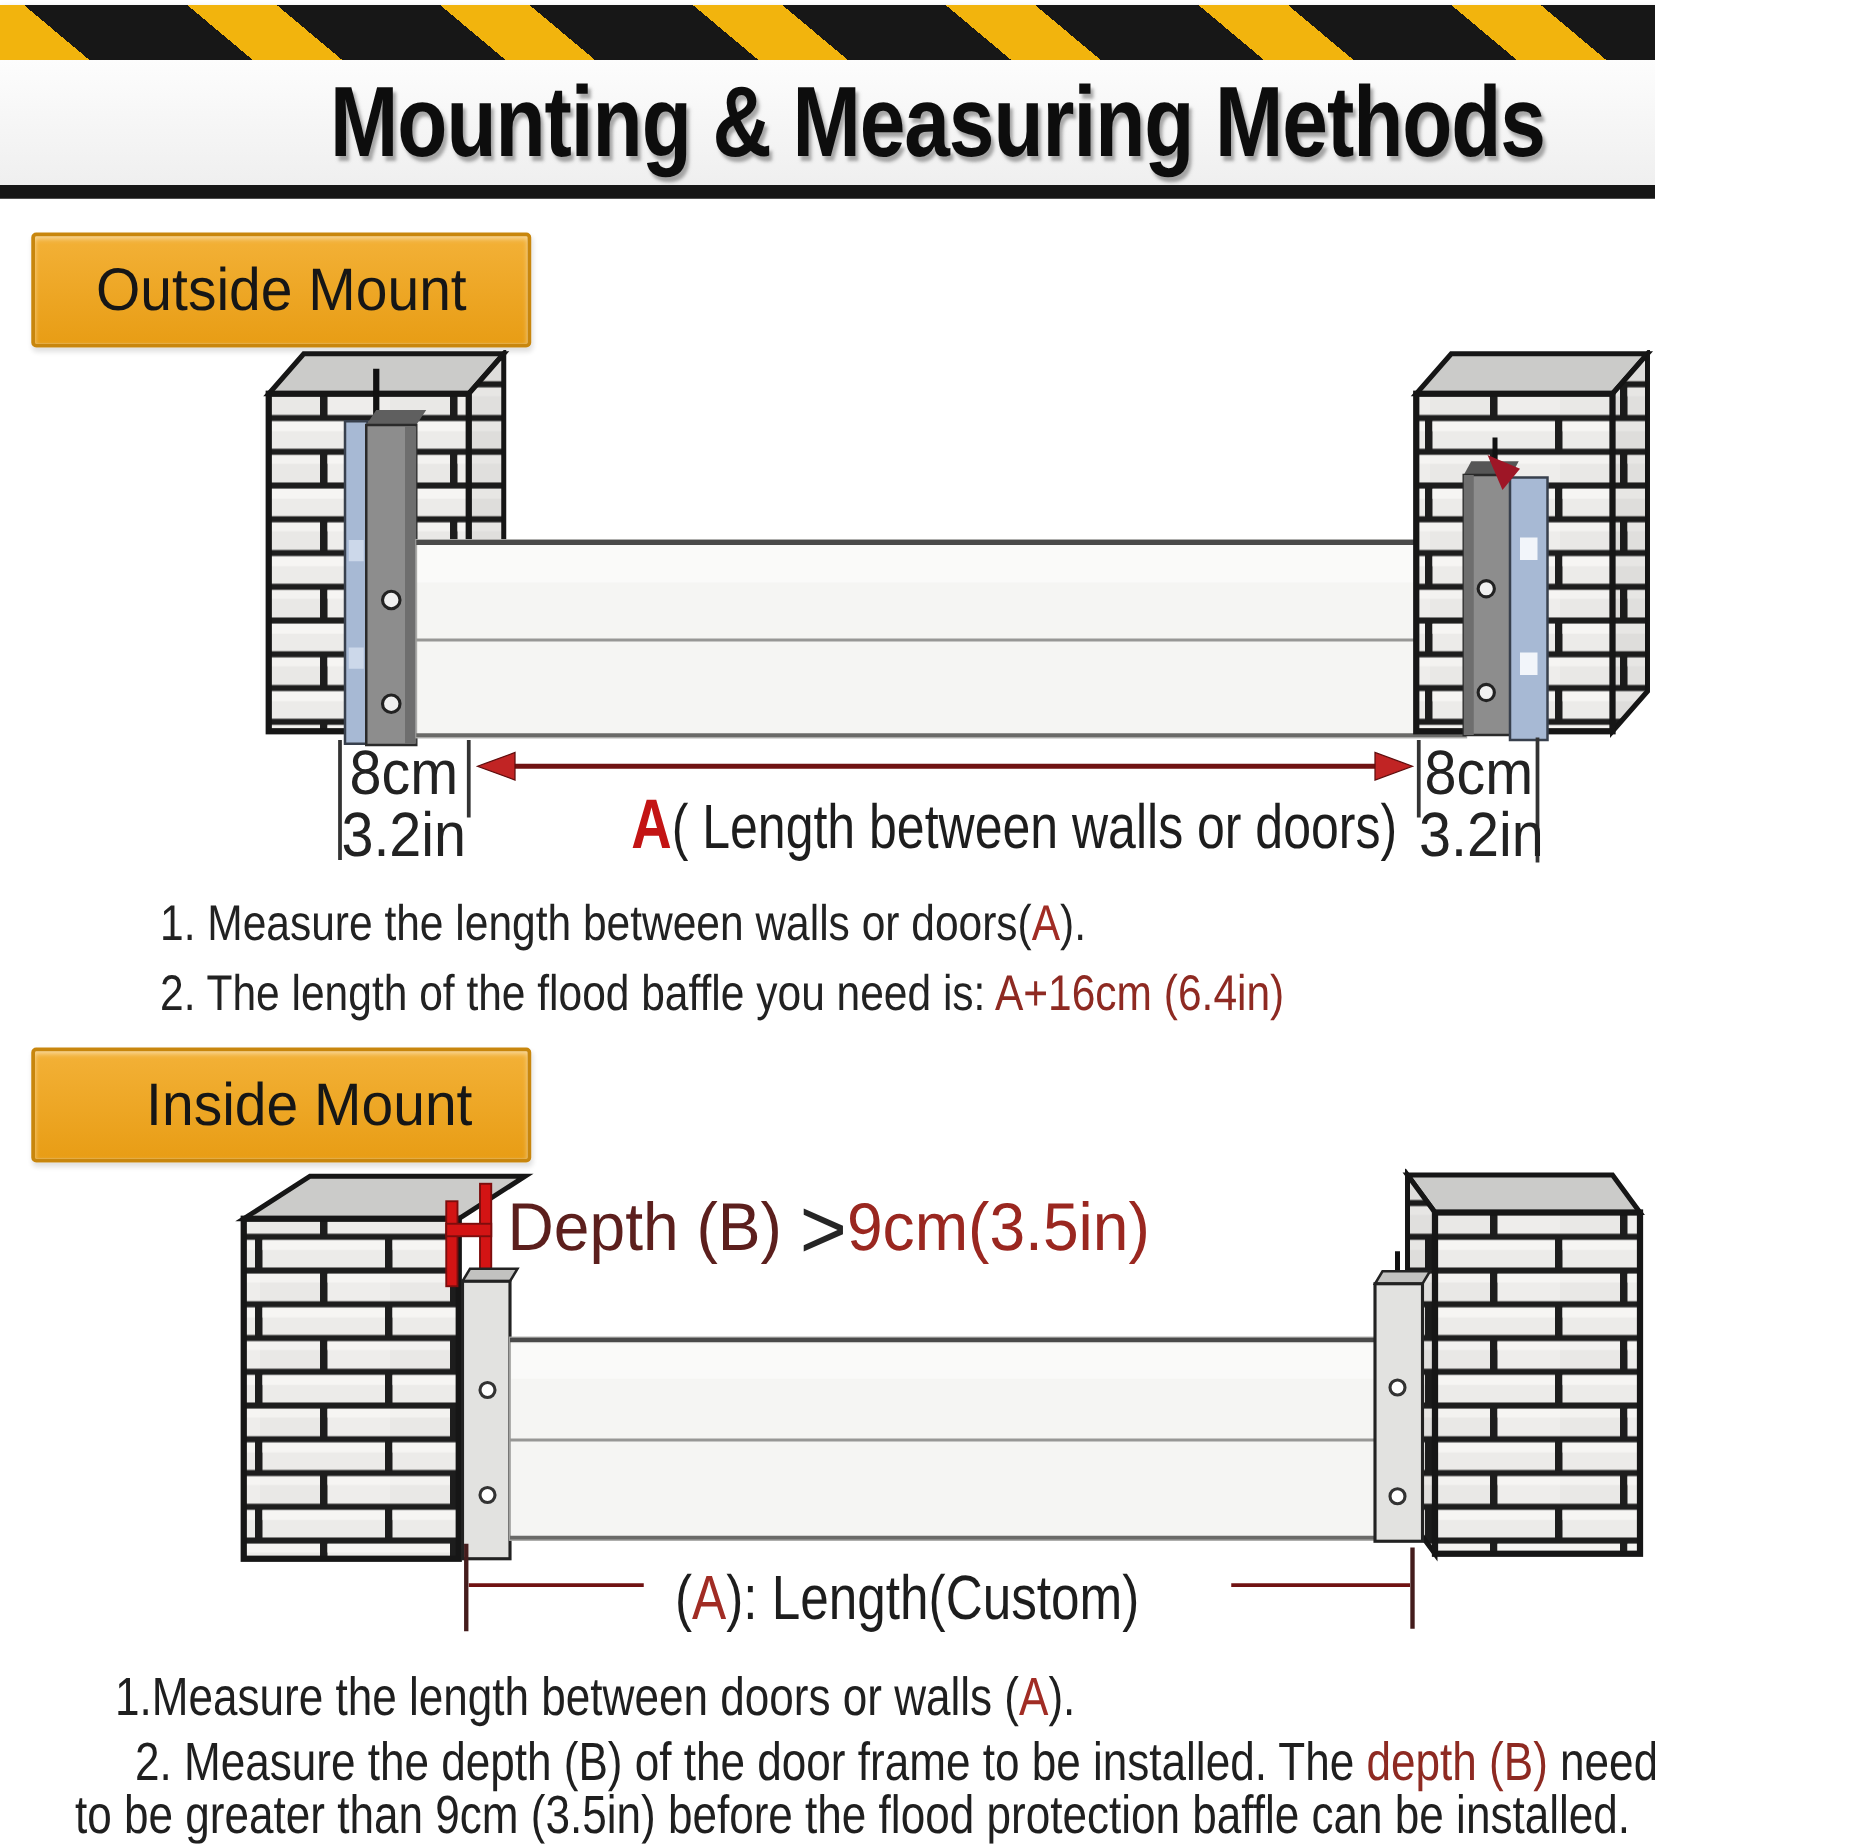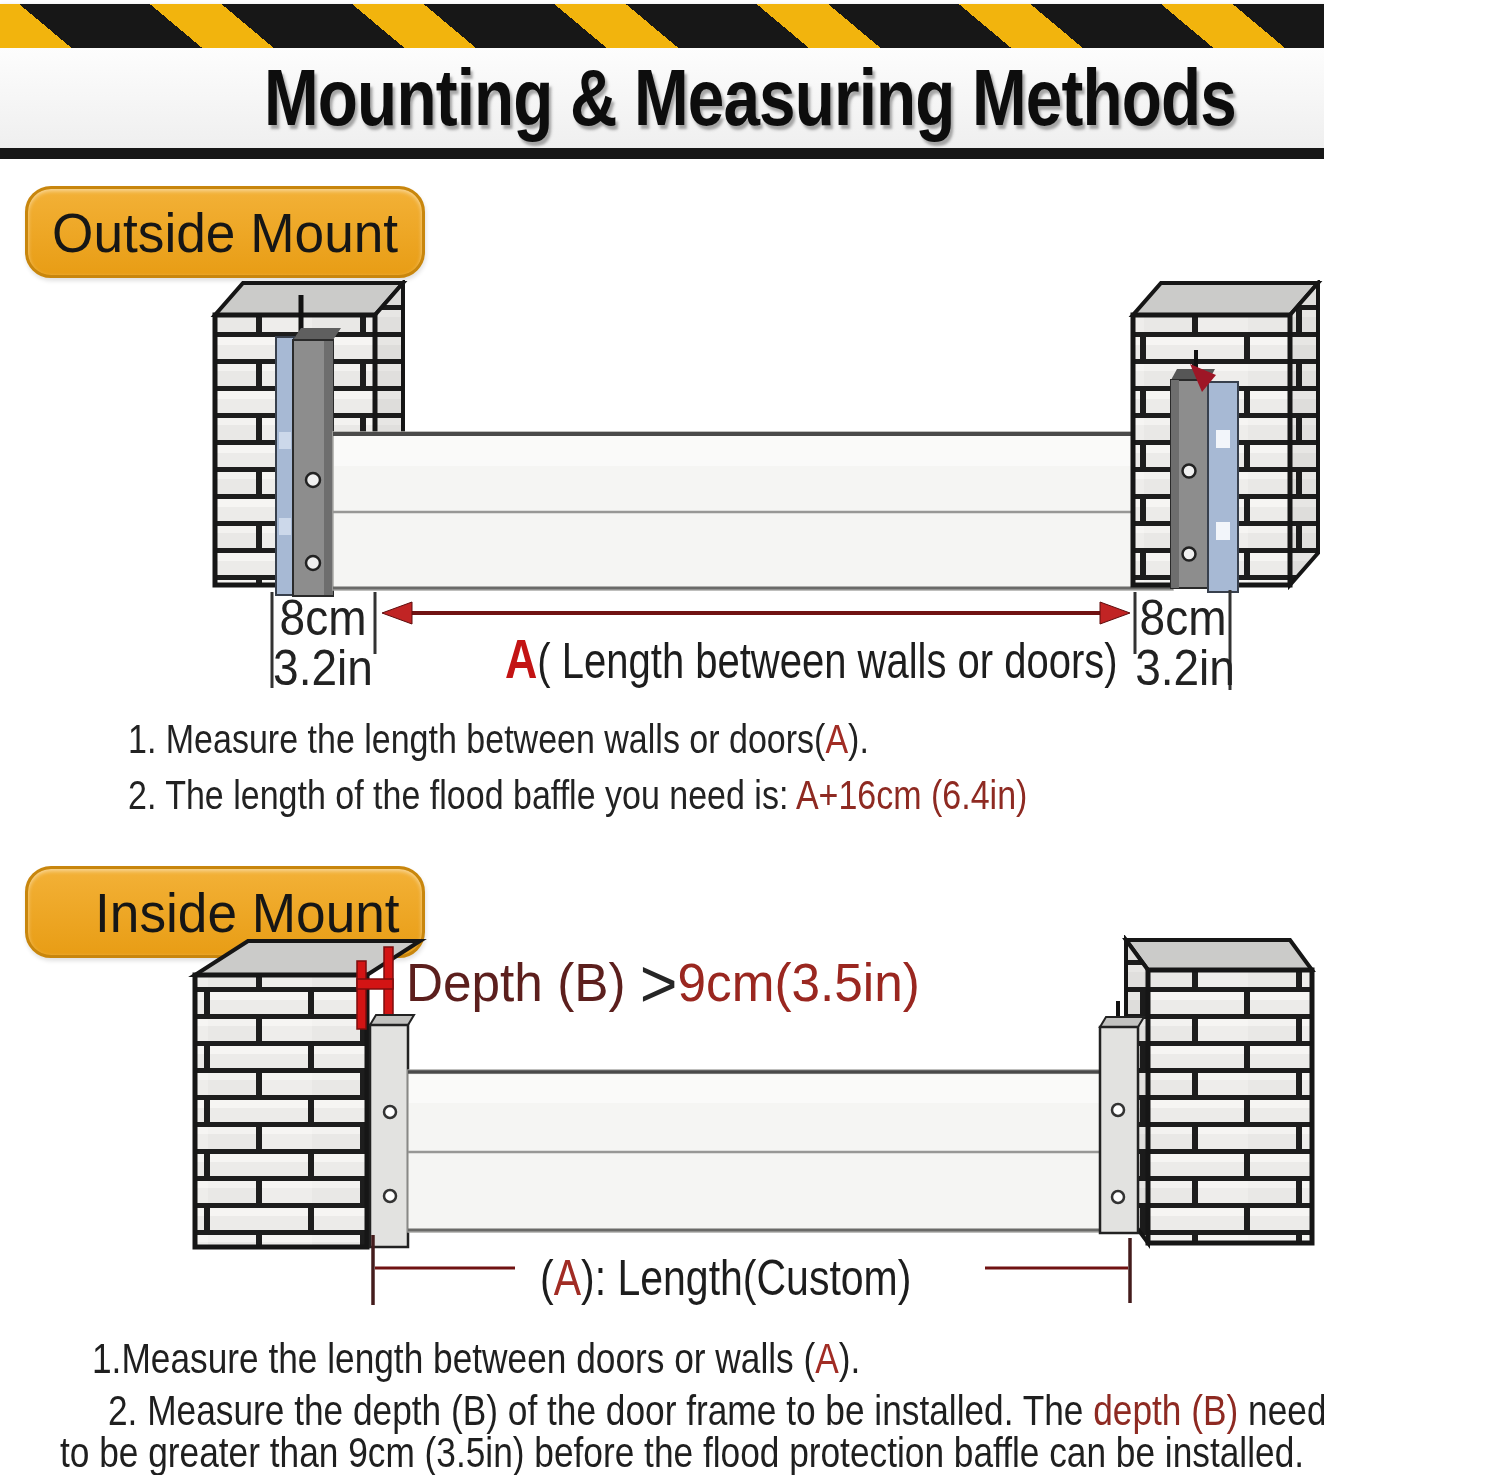--- a/index.html
+++ b/index.html
@@ -10,25 +10,25 @@
           background:repeating-linear-gradient(40deg,#f2b40d 0 46px,#171717 46px 130px);
           box-shadow:0 3px 6px rgba(0,0,0,0.25);}
   .title-band{position:absolute;left:0;top:48px;width:1500px;height:100px;
           background:linear-gradient(180deg,#fdfdfd,#efefef);}
   .page-title{position:absolute;left:0;top:52px;width:1500px;text-align:center;
           font-size:80px;font-weight:700;letter-spacing:-1px;color:#0d0d0d;
           transform:scaleX(0.82);transform-origin:center;
           text-shadow:3px 4px 3px rgba(100,100,100,0.55);white-space:nowrap;}
   .black-bar{position:absolute;left:0;top:148px;width:1500px;height:11px;background:#171717;}
   
-  .badge{position:absolute;left:25px;width:400px;height:92px;border-radius:26px;
+  .badge{position:absolute;left:25px;width:400px;height:92px;border-radius:4px;
          background:linear-gradient(180deg,#f3b137,#e89d15);
          border:3px solid #c8860d;box-sizing:border-box;
          display:flex;align-items:center;justify-content:center;
-         font-size:56px;font-weight:500;color:#161616;
+         font-size:48px;font-weight:500;color:#161616;
          box-shadow:inset 0 2px 4px rgba(255,255,255,0.5), 1px 3px 4px rgba(0,0,0,0.12);}
   .badge-inner{transform:scaleX(0.95);white-space:nowrap;}
   
   .diagram{position:absolute;left:0;}
   
   .ovl{position:absolute;white-space:nowrap;line-height:1.05;}
   .dim-num{font-size:50px;color:#222;text-align:center;transform:scaleX(0.92);transform-origin:center;}
   .arrow-label{font-size:50px;color:#1d1d1d;transform:scaleX(0.80);transform-origin:left;}
   .arrow-label .big-a{font-size:56px;font-weight:700;color:#c31414;}
   .step{font-size:40px;color:#222;transform:scaleX(0.85);transform-origin:left;}
@@ -138,21 +138,21 @@
     <span class="big-a">A</span><span>( Length between walls or doors)</span>
   </div>
 
   <div class="ovl step" style="left:128px;top:718px;">
     <span>1. Measure the length between walls or doors(</span><span class="red-a">A</span><span>).</span>
   </div>
   <div class="ovl step" style="left:128px;top:774px;">
     <span>2. The length of the flood baffle you need is: </span><span class="red-seg">A+16cm (6.4in)</span>
   </div>
 
-  <div class="badge" style="top:866px;padding-left:44px;">
+  <div class="badge" style="top:838px;padding-left:44px;">
     <span class="badge-inner">Inside Mount</span>
   </div>
 
   <svg class="diagram" style="top:935px;" width="1500" height="400" viewBox="0 0 1500 400">
     <defs>
       <pattern id="brickB" width="104" height="54" patternUnits="userSpaceOnUse">
         <rect width="104" height="54" fill="#1d1d1d"></rect>
         <rect x="2" y="3" width="98" height="22" fill="#ecebe9"></rect>
         <rect x="2" y="3" width="98" height="8" fill="#f6f5f3"></rect>
         <rect x="-50" y="30" width="98" height="22" fill="#e9e8e6"></rect>

